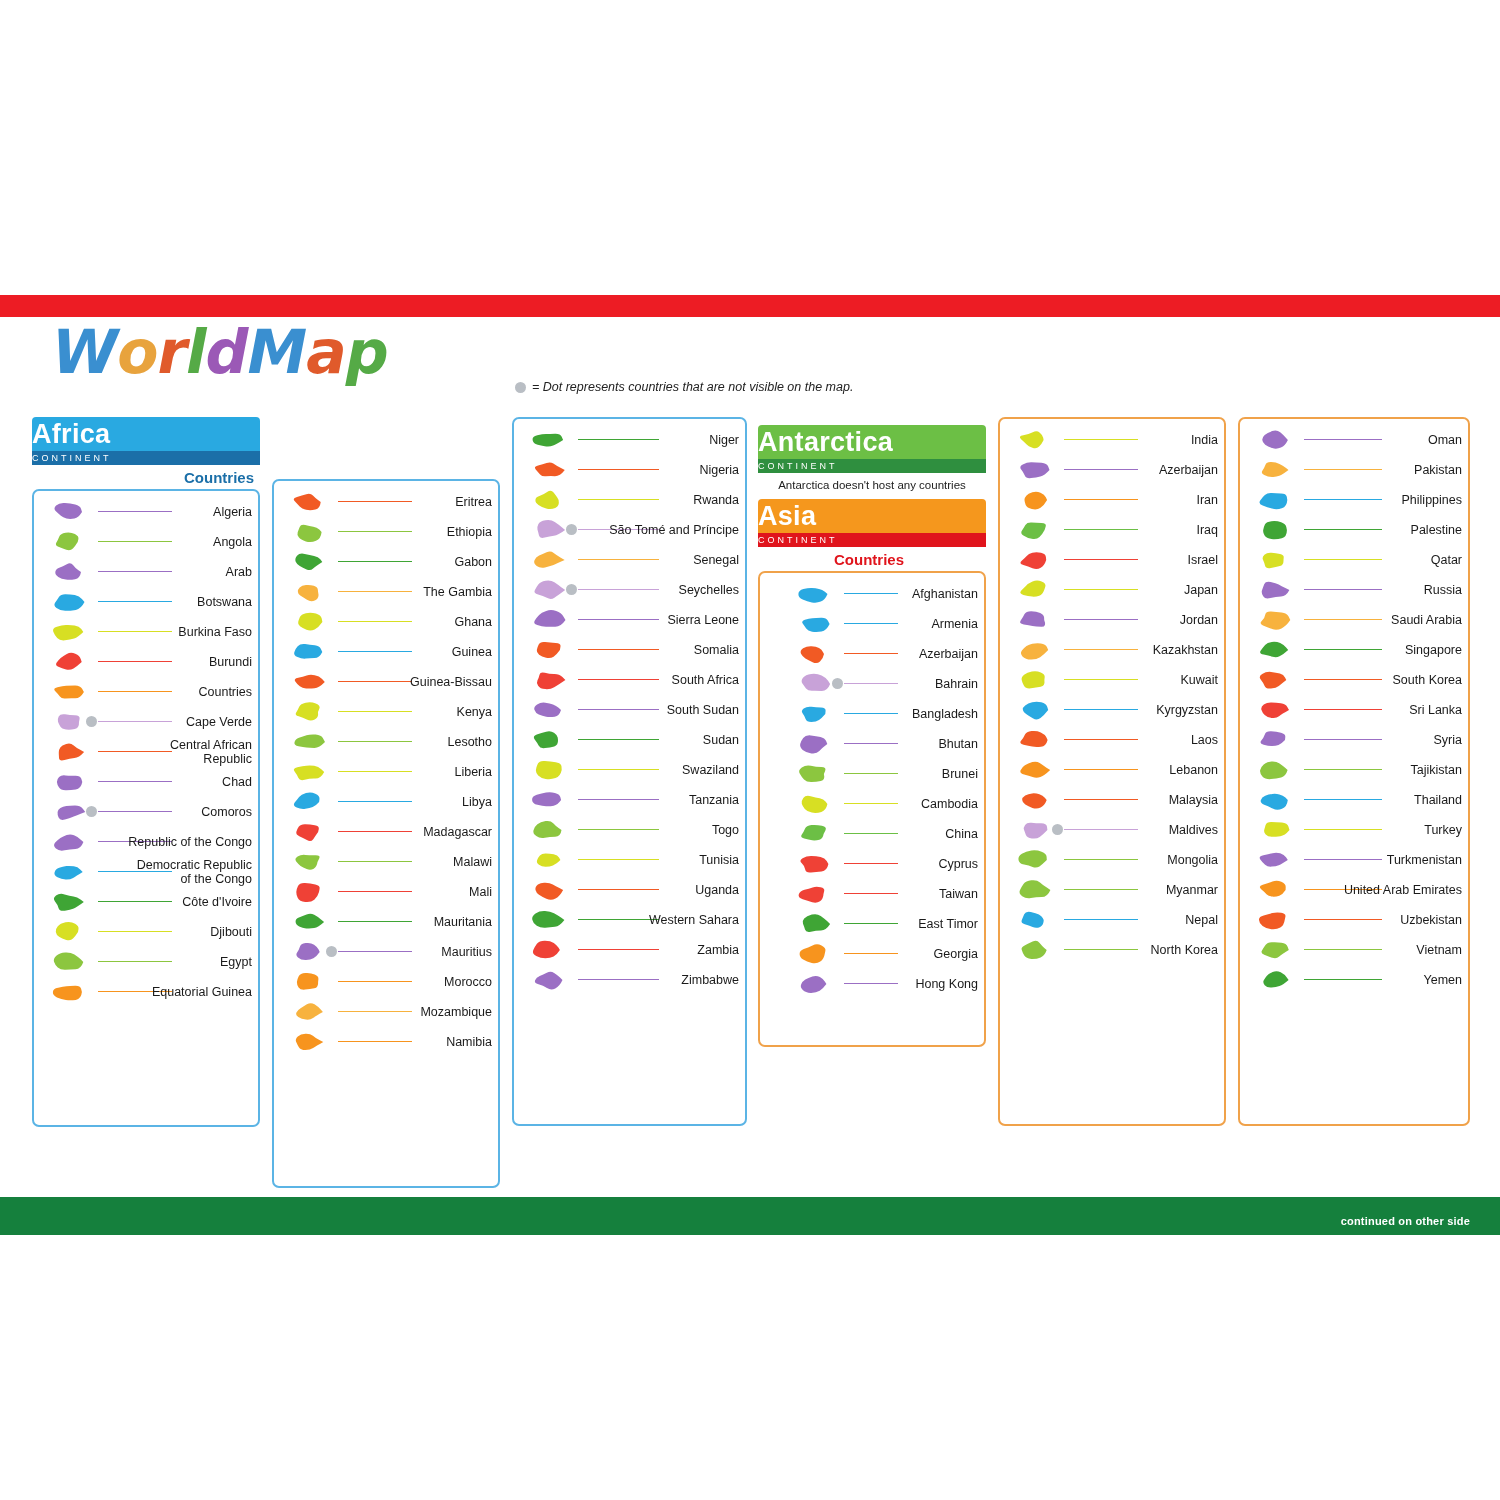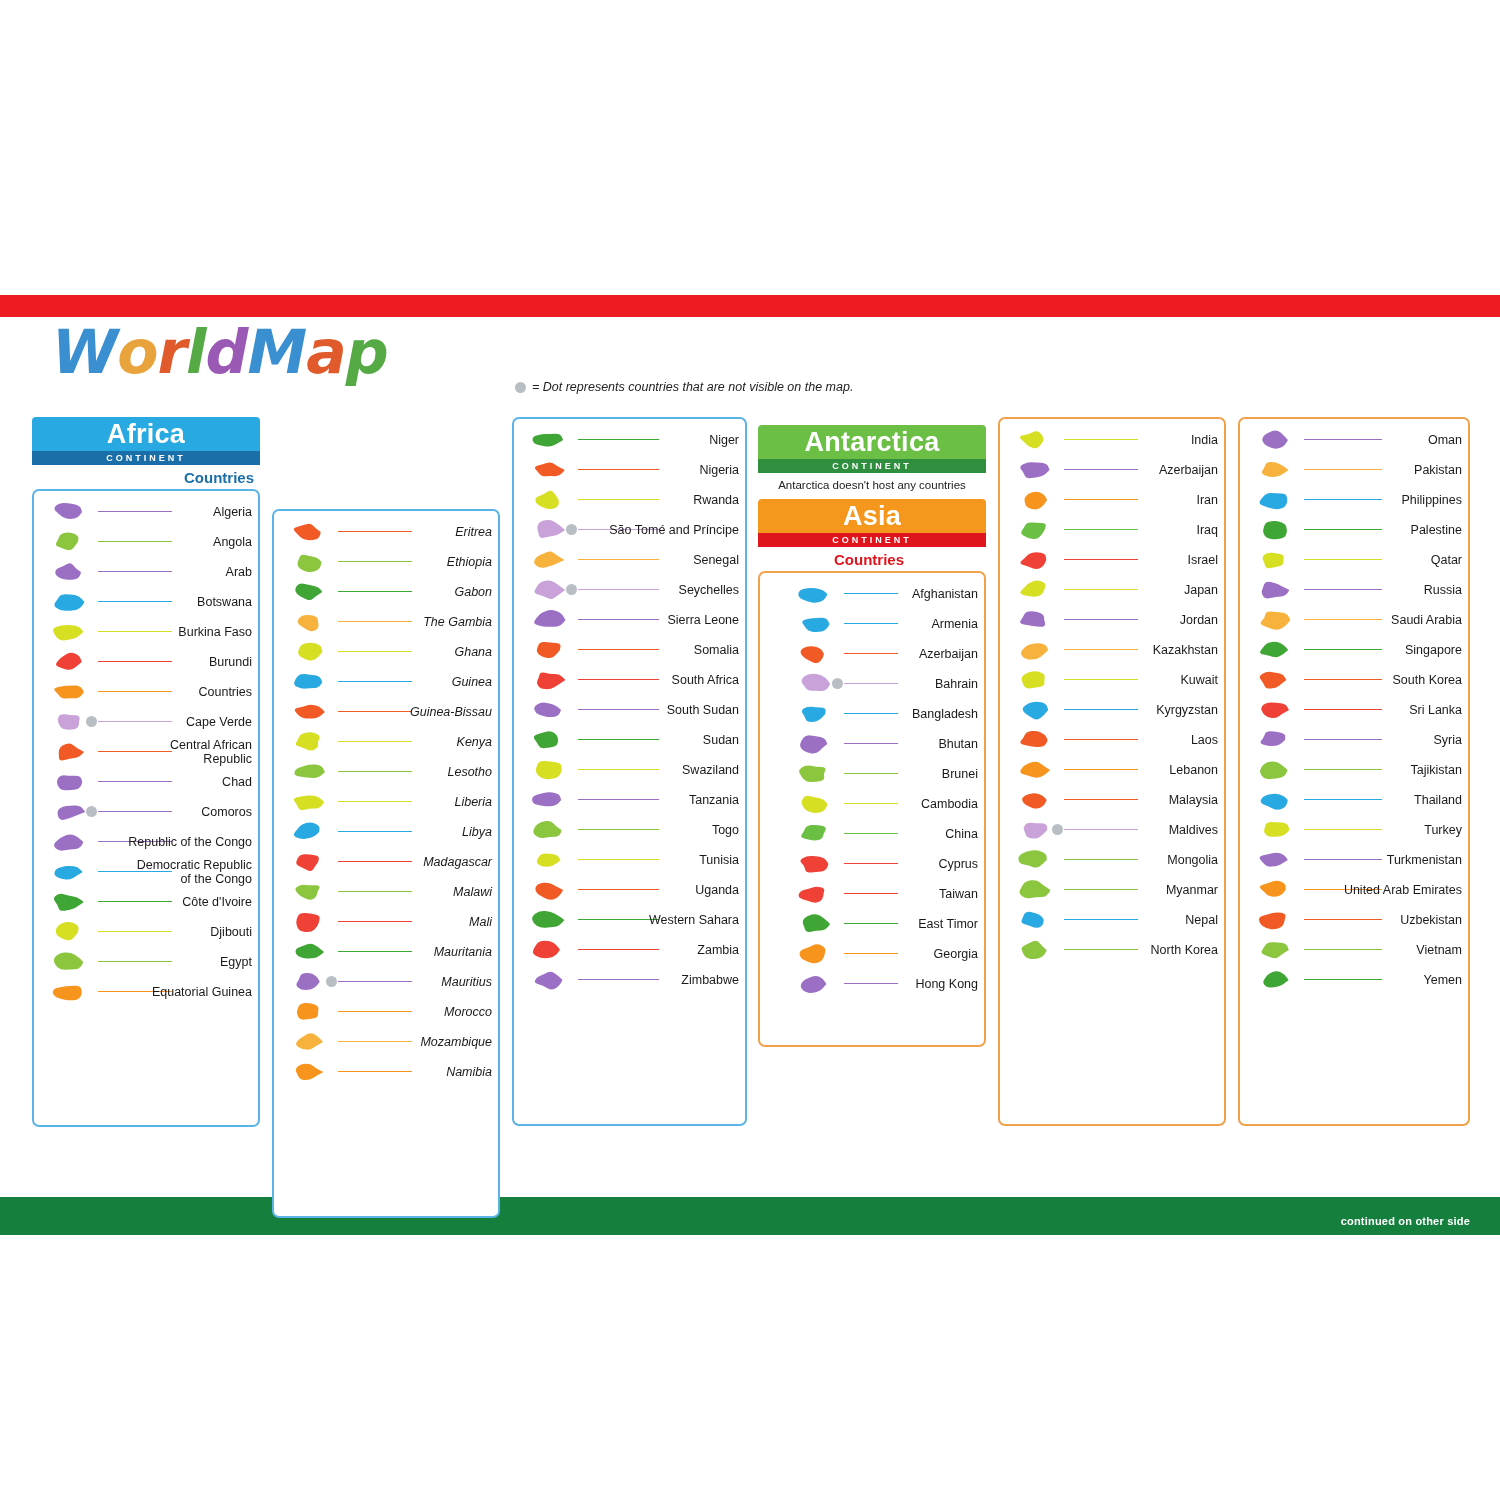--- a/index.html
+++ b/index.html
@@ -45,24 +45,24 @@
 
   
   .col{position:absolute;top:122px;}
   .panel{
     border:2px solid #5bb4e5;border-radius:7px;background:#ffffff;
     position:relative;
   }
   .panel.asia{border-color:#f0a24a;}
 
   .hdr{
-    border-radius:4px;text-align:center;color:#ffffff;padding:4px 0 3px 0;
+    border-radius:4px;text-align:left;color:#ffffff;padding:4px 0 3px 0;
   }
   .hdr .name{font-size:27px;font-weight:bold;line-height:1.0;letter-spacing:.3px;}
-  .hdr .sub{font-size:9px;letter-spacing:3px;font-weight:bold;margin-top:2px;}
+  .hdr .sub{font-size:9px;letter-spacing:3px;font-weight:normal;margin-top:2px;}
   .hdr.africa{background:#29a9e1;}
   .hdr.africa .sub{background:#1b6fa8;display:block;margin:3px -0px -3px 0;padding:2px 0;}
   .hdr.antarctica{background:#6cbf45;}
   .hdr.antarctica .sub{background:#2f8f3f;display:block;margin:3px 0 -3px 0;padding:2px 0;}
   .hdr.asia{background:#f5971d;}
   .hdr.asia .sub{background:#e0141c;display:block;margin:3px 0 -3px 0;padding:2px 0;}
 
   .countries-label{
     text-align:right;font-size:15px;font-weight:bold;color:#1b6fa8;padding:4px 6px 3px 0;
   }
@@ -236,21 +236,21 @@
                 <path d="M41.9,13.0 Q41.2,20.0 35.8,20.9 Q30.4,21.7 25.9,21.0 Q21.3,20.3 17.0,18.4 Q12.7,16.5 12.9,13.0 Q13.0,9.6 18.1,8.7 Q23.3,7.8 26.5,7.3 Q29.7,6.8 35.0,6.7 Q40.3,6.5 41.1,9.8 Z" fill="#f7941e"></path>
               </svg></span>
             <span class="leader" style="background: rgb(247, 148, 30);"></span>
             <span class="lbl">Equatorial Guinea</span>
           </li>
         </ul>
     </div>
   </div>
 
   <div class="col" style="left:272px;width:228px;top:122px;">
-    <div class="panel" style="height:705px;margin-top:92px;font-style:italic;">
+    <div class="panel" style="height:705px;margin-top:62px;">
       <ul class="rows">
           <li>
             <span class="shape"><svg width="56" height="26" viewBox="0 0 56 26" xmlns="http://www.w3.org/2000/svg">
                 <path d="M40.7,13.0 Q40.1,19.4 35.3,20.6 Q30.4,21.7 26.1,20.8 Q21.8,19.8 19.7,17.6 Q17.7,15.4 14.8,12.3 Q11.9,9.3 17.0,8.0 Q22.1,6.6 26.3,5.3 Q30.5,4.0 32.9,6.6 Q35.3,9.1 38.0,11.1 Z" fill="#f15a24"></path>
               </svg></span>
             <span class="leader" style="background: rgb(241, 90, 36);"></span>
             <span class="lbl">Eritrea</span>
           </li>
           <li>
             <span class="shape"><svg width="56" height="26" viewBox="0 0 56 26" xmlns="http://www.w3.org/2000/svg">

